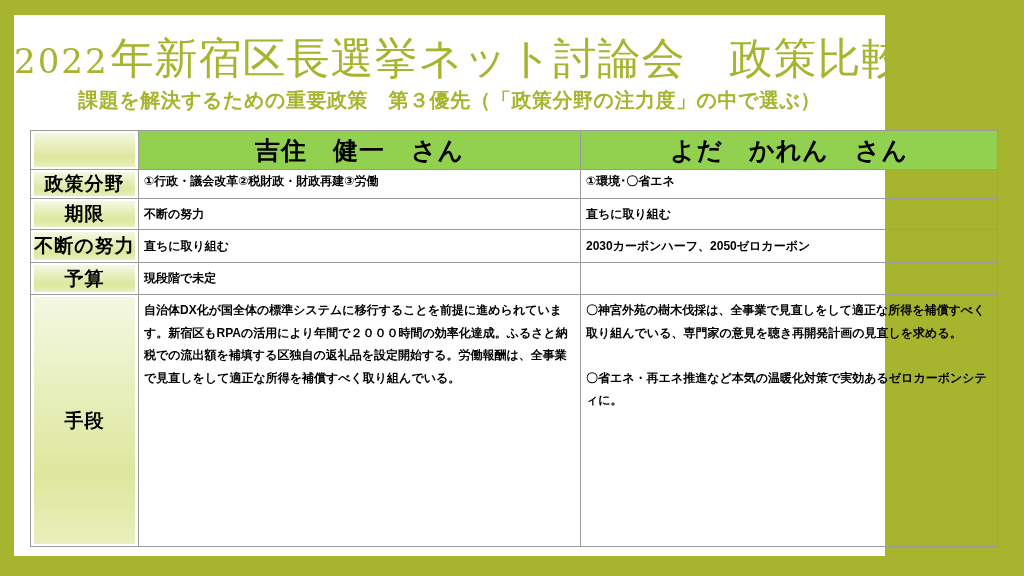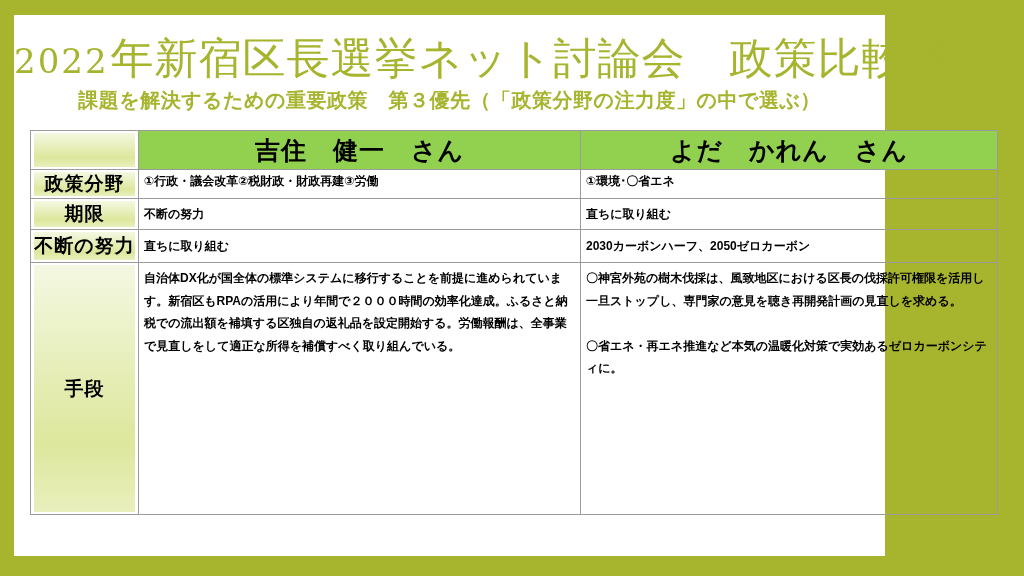--- a/index.html
+++ b/index.html
@@ -123,26 +123,33 @@
           <td class="content">不断の努力</td>
           <td class="content">直ちに取り組む</td>
         </tr>
         <tr class="rh-3">
           <th class="rowlabel">
             <div class="label-inner">不断の努力</div>
           </th>
           <td class="content">直ちに取り組む</td>
           <td class="content">2030カーボンハーフ、2050ゼロカーボン</td>
         </tr>
+        <tr class="rh-4">
+          <th class="rowlabel">
+            <div class="label-inner">予算</div>
+          </th>
+          <td class="content">現段階で未定</td>
+          <td class="content"></td>
+        </tr>
         <tr class="rh-5">
           <th class="rowlabel">
             <div class="label-inner">手段</div>
           </th>
           <td class="content">自治体DX化が国全体の標準システムに移行することを前提に進められています。新宿区もRPAの活用により年間で２０００時間の効率化達成。ふるさと納税での流出額を補填する区独自の返礼品を設定開始する。労働報酬は、全事業で見直しをして適正な所得を補償すべく取り組んでいる。</td>
-          <td class="content multiline">〇神宮外苑の樹木伐採は、風致地区における区長の伐採許可権限を活用し一旦ストップし、専門家の意見を聴き再開発計画の見直しを求める。
+          <td class="content multiline">〇神宮外苑の樹木伐採は、全事業で見直しをして適正な所得を補償すべく取り組んでいる、専門家の意見を聴き再開発計画の見直しを求める。
 
 〇省エネ・再エネ推進など本気の温暖化対策で実効あるゼロカーボンシティに。</td>
         </tr>
       </tbody>
     </table>
 
   </div>
 </div>
 
 </body></html>

